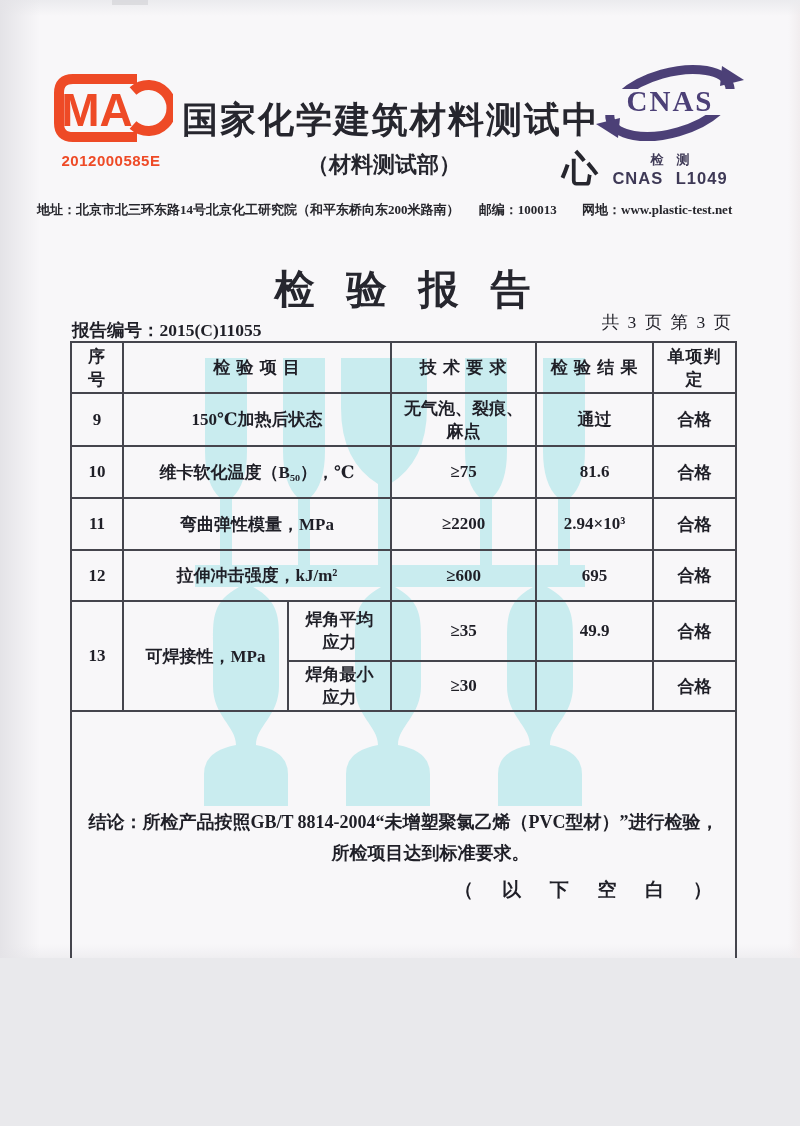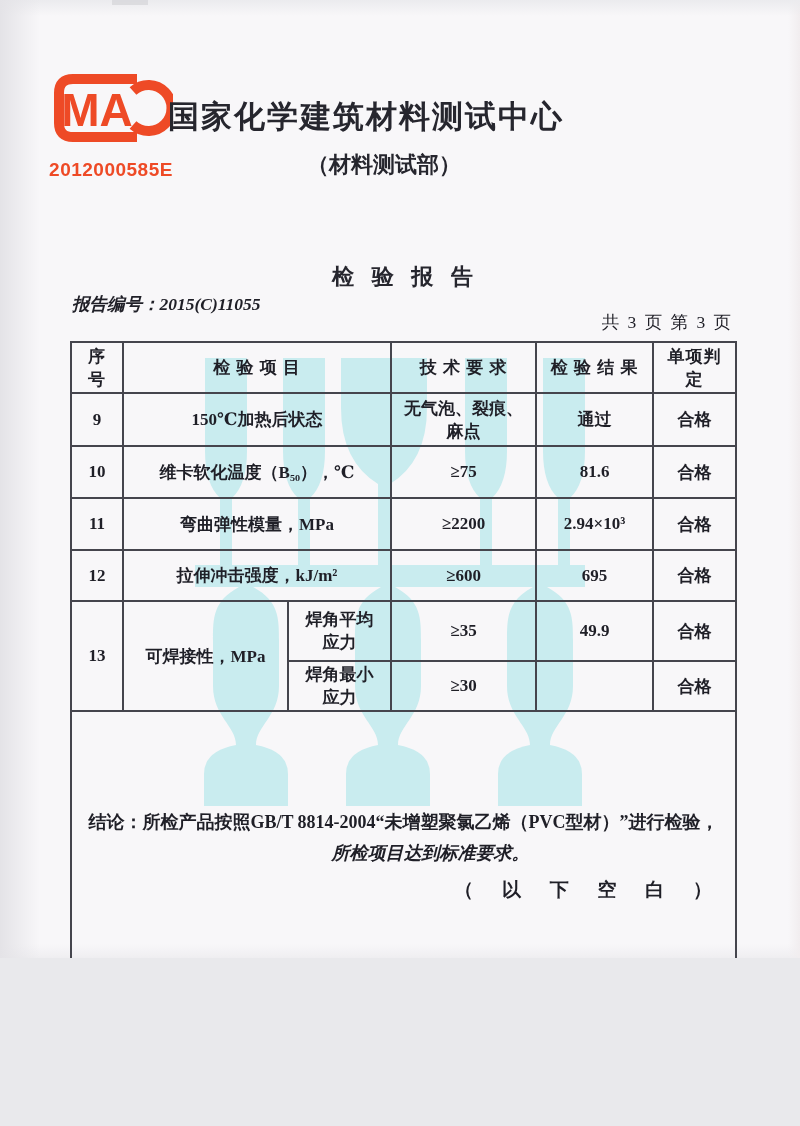--- a/index.html
+++ b/index.html
@@ -12,61 +12,61 @@
       linear-gradient(90deg, #e4e3e7 0px, rgba(248,247,249,0) 40px),
       linear-gradient(180deg, #ebebee 0px, rgba(248,247,249,0) 16px),
       linear-gradient(270deg, #f1edef 0px, rgba(248,247,249,0) 12px),
       linear-gradient(0deg, #efeef1 0px, rgba(248,247,249,0) 14px),
       #f8f7f9;
   }
   .scan-artifact { position:absolute; left:112px; top:0; width:36px; height:5px; background:#d7d7db; opacity:.8; }
 
   
   .cma-block { position:absolute; left:44px; top:70px; width:134px; text-align:center; }
-  .cma-no { margin-top:9px; font-family:"Liberation Sans","DejaVu Sans",sans-serif;
-            font-weight:bold; font-size:19px; letter-spacing:.5px; color:#ee4a26; }
-  .org-name { position:absolute; left:168px; top:96px; width:432px; text-align:left;
+  .cma-no { margin-top:2px; font-family:"Liberation Sans","DejaVu Sans",sans-serif;
+            font-weight:bold; font-size:15px; letter-spacing:.5px; color:#ee4a26; }
+  .org-name { position:absolute; left:168px; top:96px; width:432px; text-align:right;
               font-family:"Liberation Sans","DejaVu Sans",sans-serif;
-              font-size:31px; font-weight:bold; letter-spacing:2px; color:#26262e; }
+              font-size:36px; font-weight:bold; letter-spacing:2px; color:#26262e; }
   .dept { position:absolute; left:168px; top:150px; width:432px; text-align:center;
           font-size:22px; font-weight:bold; color:#26262e; }
   .cnas-block { position:absolute; left:595px; top:58px; width:150px; text-align:center; }
   .cnas-caption { margin-top:1px; font-size:13px; font-weight:bold; color:#3e3956; }
   .cnas-no { font-family:"Liberation Sans","DejaVu Sans",sans-serif;
              font-size:16.5px; font-weight:bold; letter-spacing:1px; word-spacing:7px; color:#3e3956; }
 
   .contact { position:absolute; left:37px; top:201px; width:740px;
              font-size:13px; font-weight:600; color:#26262c; }
   .contact .line { height:23px; white-space:nowrap; }
   .contact .g16 { margin-left:16px; } .contact .g22 { margin-left:22px; } .contact .g38 { margin-left:38px; }
 
   
   .report-title { position:absolute; left:70px; top:262px; width:665px; text-align:center;
-                  font-size:22px; font-weight:bold; letter-spacing:.8em; text-indent:.8em; color:#26262e; }
-  .report-no { position:absolute; left:72px; top:292px; font-size:17.5px; font-weight:bold;font-style:italic; }
+                  font-size:40px; font-weight:bold; letter-spacing:.8em; text-indent:.8em; color:#26262e; }
+  .report-no { position:absolute; left:72px; top:318px; font-size:17.5px; font-weight:bold; }
   .pagination { position:absolute; right:67px; top:310px; font-size:17.5px; font-weight:normal; letter-spacing:2px; }
 
   
   .watermark { position:absolute; left:195px; top:356px; z-index:0; }
 
   
   table.report { position:absolute; left:70px; top:341px; width:665px; z-index:1;
                  border-collapse:collapse; table-layout:fixed; background:transparent; }
   table.report td, table.report th {
     border:2px solid #45454d; font-size:17px; font-weight:bold; color:#1f1f27;
     text-align:center; vertical-align:middle; padding:0 11px; background:transparent;
   }
   th { letter-spacing:1px; }
   td.item { text-align:left; padding-left:7px; }
   td.subitem { text-align:left; padding-left:10px; }
   tr.rh51{height:51px;} tr.rh53{height:53px;} tr.rh52{height:52px;}
   tr.rh60{height:60px;} tr.rh50{height:50px;} tr.rh288{height:288px;} tr.rh49{height:49px;}
   td.conclusion { vertical-align:top; text-align:left; padding:12px 10px 0 12px; }
   .concl-l1 { font-size:18px; line-height:31px; }
-  .concl-l2 { font-size:18px; line-height:31px; margin-left:3em;font-style:italic; }
+  .concl-l2 { font-size:18px; line-height:31px; margin-left:3em; }
   .blank-note { margin-top:8px; text-align:right; font-size:19px; letter-spacing:12px; text-indent:12px; }
   td.signoff { text-align:left; padding-left:8px; font-size:18px; }
 </style>
 </head>
 <body>
 
 <div class="page">
 
   <div class="scan-artifact"></div>
 
@@ -94,22 +94,42 @@
         <path d="M84 21 A23 23 0 1 1 84 55" stroke-width="10"></path>
       </g>
       <text x="48" y="56" text-anchor="middle" font-family="Liberation Sans, DejaVu Sans, sans-serif" font-size="46" font-weight="bold" fill="#ee4a26">MA</text>
     </svg>
     <div class="cma-no">2012000585E</div>
   </div>
 
   <div class="org-name">国家化学建筑材料测试中心</div>
   <div class="dept">（材料测试部）</div>
 
+  <div class="cnas-block">
+    <svg width="148" height="88" viewBox="0 0 148 88">
+      <g transform="rotate(-16 74 45)" fill="none" stroke="#4c4077">
+        <ellipse cx="74" cy="45" rx="62" ry="30" stroke-width="9"></ellipse>
+      </g>
+      <g fill="#4c4077">
+        <polygon points="126,8 148,22 124,28"></polygon>
+        <polygon points="22,80 0,66 24,60"></polygon>
+      </g>
+      <rect x="4" y="31" width="140" height="26" fill="#f8f7f9"></rect>
+      <text x="74" y="53" text-anchor="middle" font-family="Liberation Serif, DejaVu Serif, serif" font-size="29" font-weight="bold" letter-spacing="2" fill="#4c4077">CNAS</text>
+    </svg>
+    <div class="cnas-caption">检　测</div>
+    <div class="cnas-no">CNAS L1049</div>
+  </div>
 
   <div class="contact">
+    <div class="line">
+      <span>地址：北京市北三环东路14号北京化工研究院（和平东桥向东200米路南）</span>
+      <span class="g16">邮编：100013</span>
+      <span class="g22">网地：www.plastic-test.net</span>
+    </div>
   </div>
 
   <div class="report-title">检验报告</div>
   <div class="report-no">
     <span>报告编号：</span><span>2015(C)11055</span>
   </div>
   <div class="pagination">共 3 页 第 3 页</div>
 
   <table class="report">
     <colgroup>

